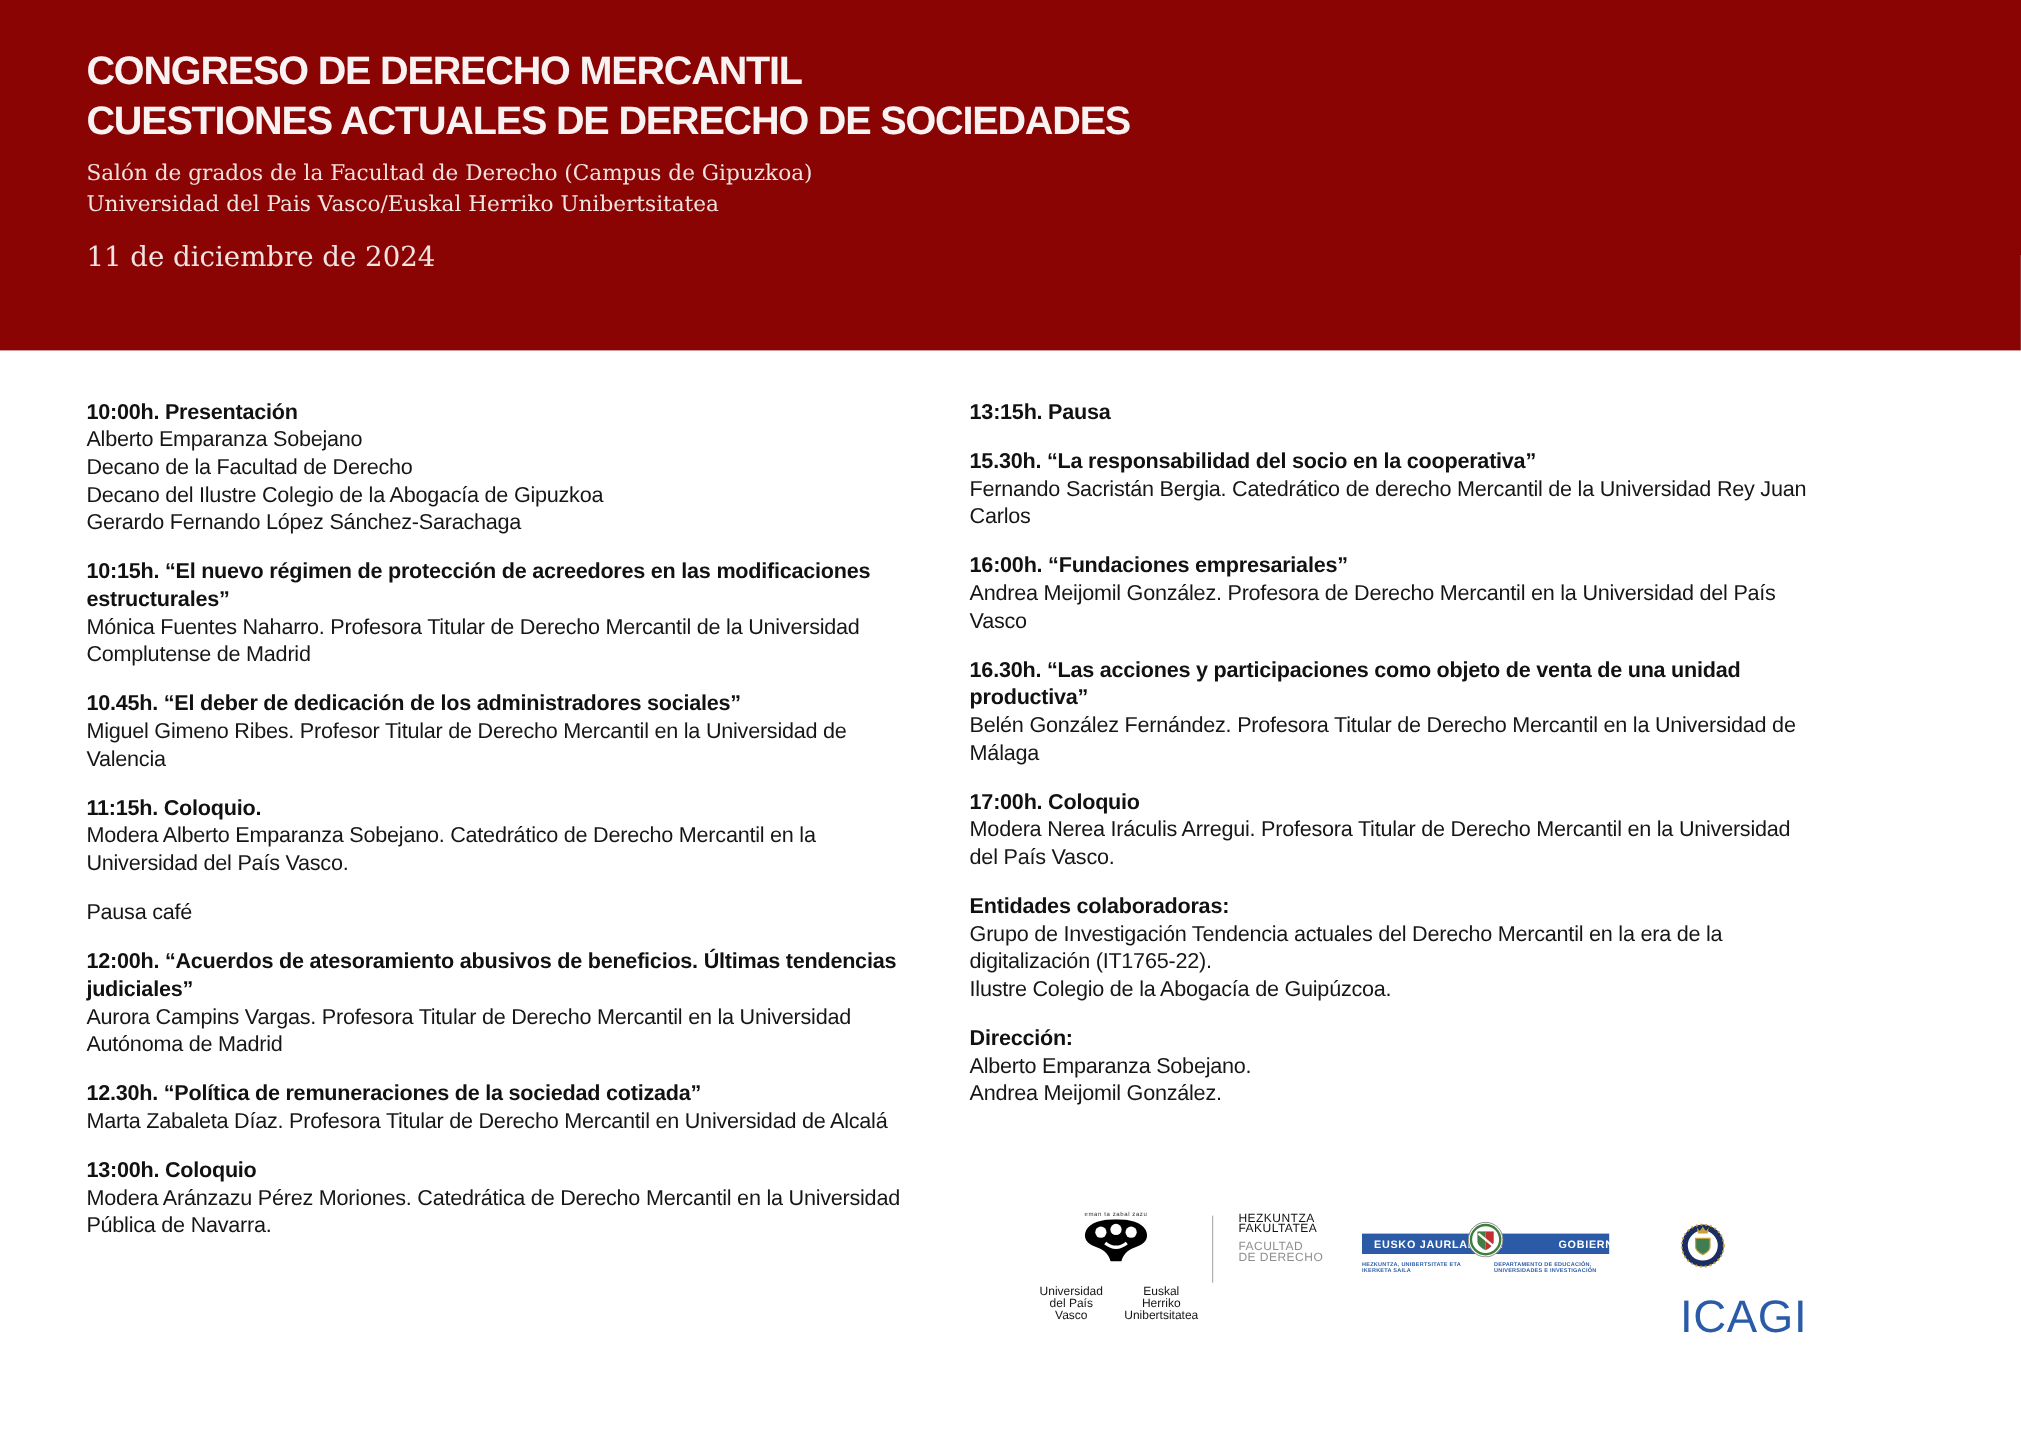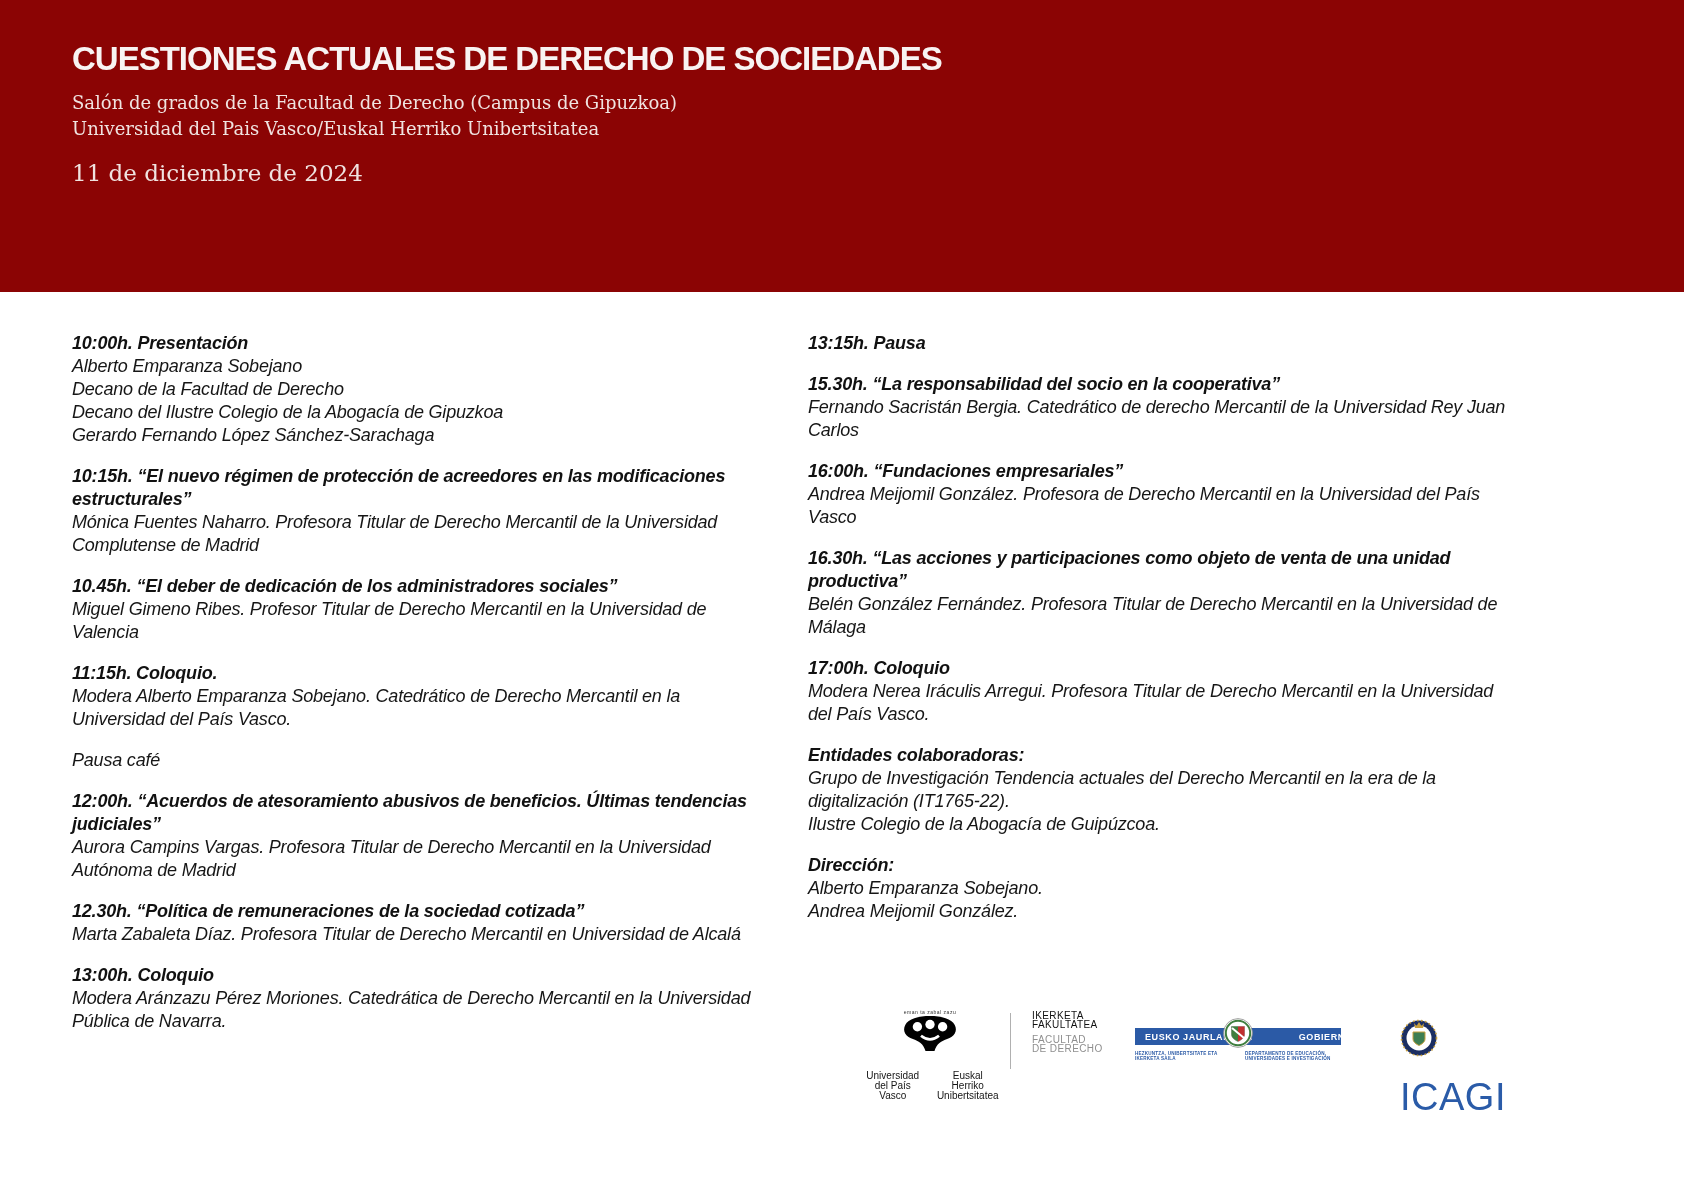--- a/index.html
+++ b/index.html
@@ -29,21 +29,21 @@
     font-family:"DejaVu Serif", serif;
     font-size:23px;line-height:30px;color:#F0E3E0;
   }
   
   .col{
     position:absolute;top:332px;width:700px;
     font-size:18px;line-height:23px;letter-spacing:-0.2px;color:#161616;
   }
   .col-left{left:72px;}
   .col-right{left:808px;}
-  .block{margin-bottom:18px;font-style:italic;}
+  .block{margin-bottom:18px;}
   .bt{font-weight:bold;color:#111;}
   
   .logos{position:absolute;left:860px;top:1005px;width:720px;height:110px;}
   .logo-upv{position:absolute;left:0;top:4px;width:140px;text-align:center;}
   .upv-motto{font-size:5px;letter-spacing:0.5px;color:#333;line-height:6px;}
   .upv-symbol{margin-top:1px;}
   .upv-names{display:flex;justify-content:center;gap:10px;margin-top:15px;
     font-size:10px;line-height:10px;color:#141414;}
   .logo-divider{position:absolute;left:150px;top:8px;width:1px;height:56px;background:#B0B0B0;}
   .logo-faculty{position:absolute;left:172px;top:6px;
@@ -60,20 +60,21 @@
     font-size:4.6px;line-height:5.4px;color:#2B5AA6;font-weight:bold;letter-spacing:0.2px;}
   .gov-sub div{width:96px;}
   .logo-icagi{position:absolute;left:540px;top:12px;display:flex;align-items:flex-start;gap:16px;flex-direction:column;}
   .icagi-text{font-size:38px;line-height:40px;color:#2A5BA8;letter-spacing:0.5px;}
 </style>
 </head>
 <body>
 
 <div class="banner">
   <div class="banner-title">
+    <div>CONGRESO DE DERECHO MERCANTIL</div>
     <div>CUESTIONES ACTUALES DE DERECHO DE SOCIEDADES</div>
   </div>
   <div class="banner-venue">
     <div>Salón de grados de la Facultad de Derecho (Campus de Gipuzkoa)</div>
     <div>Universidad del Pais Vasco/Euskal Herriko Unibertsitatea</div>
   </div>
   <div class="banner-date">11 de diciembre de 2024</div>
 </div>
 
 <div class="col col-left" id="col-left">
@@ -166,21 +167,21 @@
         <div>Euskal Herriko</div>
         <div>Unibertsitatea</div>
       </div>
     </div>
   </div>
 
   <div class="logo-divider"></div>
 
   <div class="logo-faculty">
     <div>
-      <div>IKERKETA</div>
+      <div>HEZKUNTZA</div>
       <div>FAKULTATEA</div>
     </div>
     <div class="fac-es">
       <div>FACULTAD</div>
       <div>DE DERECHO</div>
     </div>
   </div>
 
   <div class="logo-gov">
     <div class="gov-bar">

